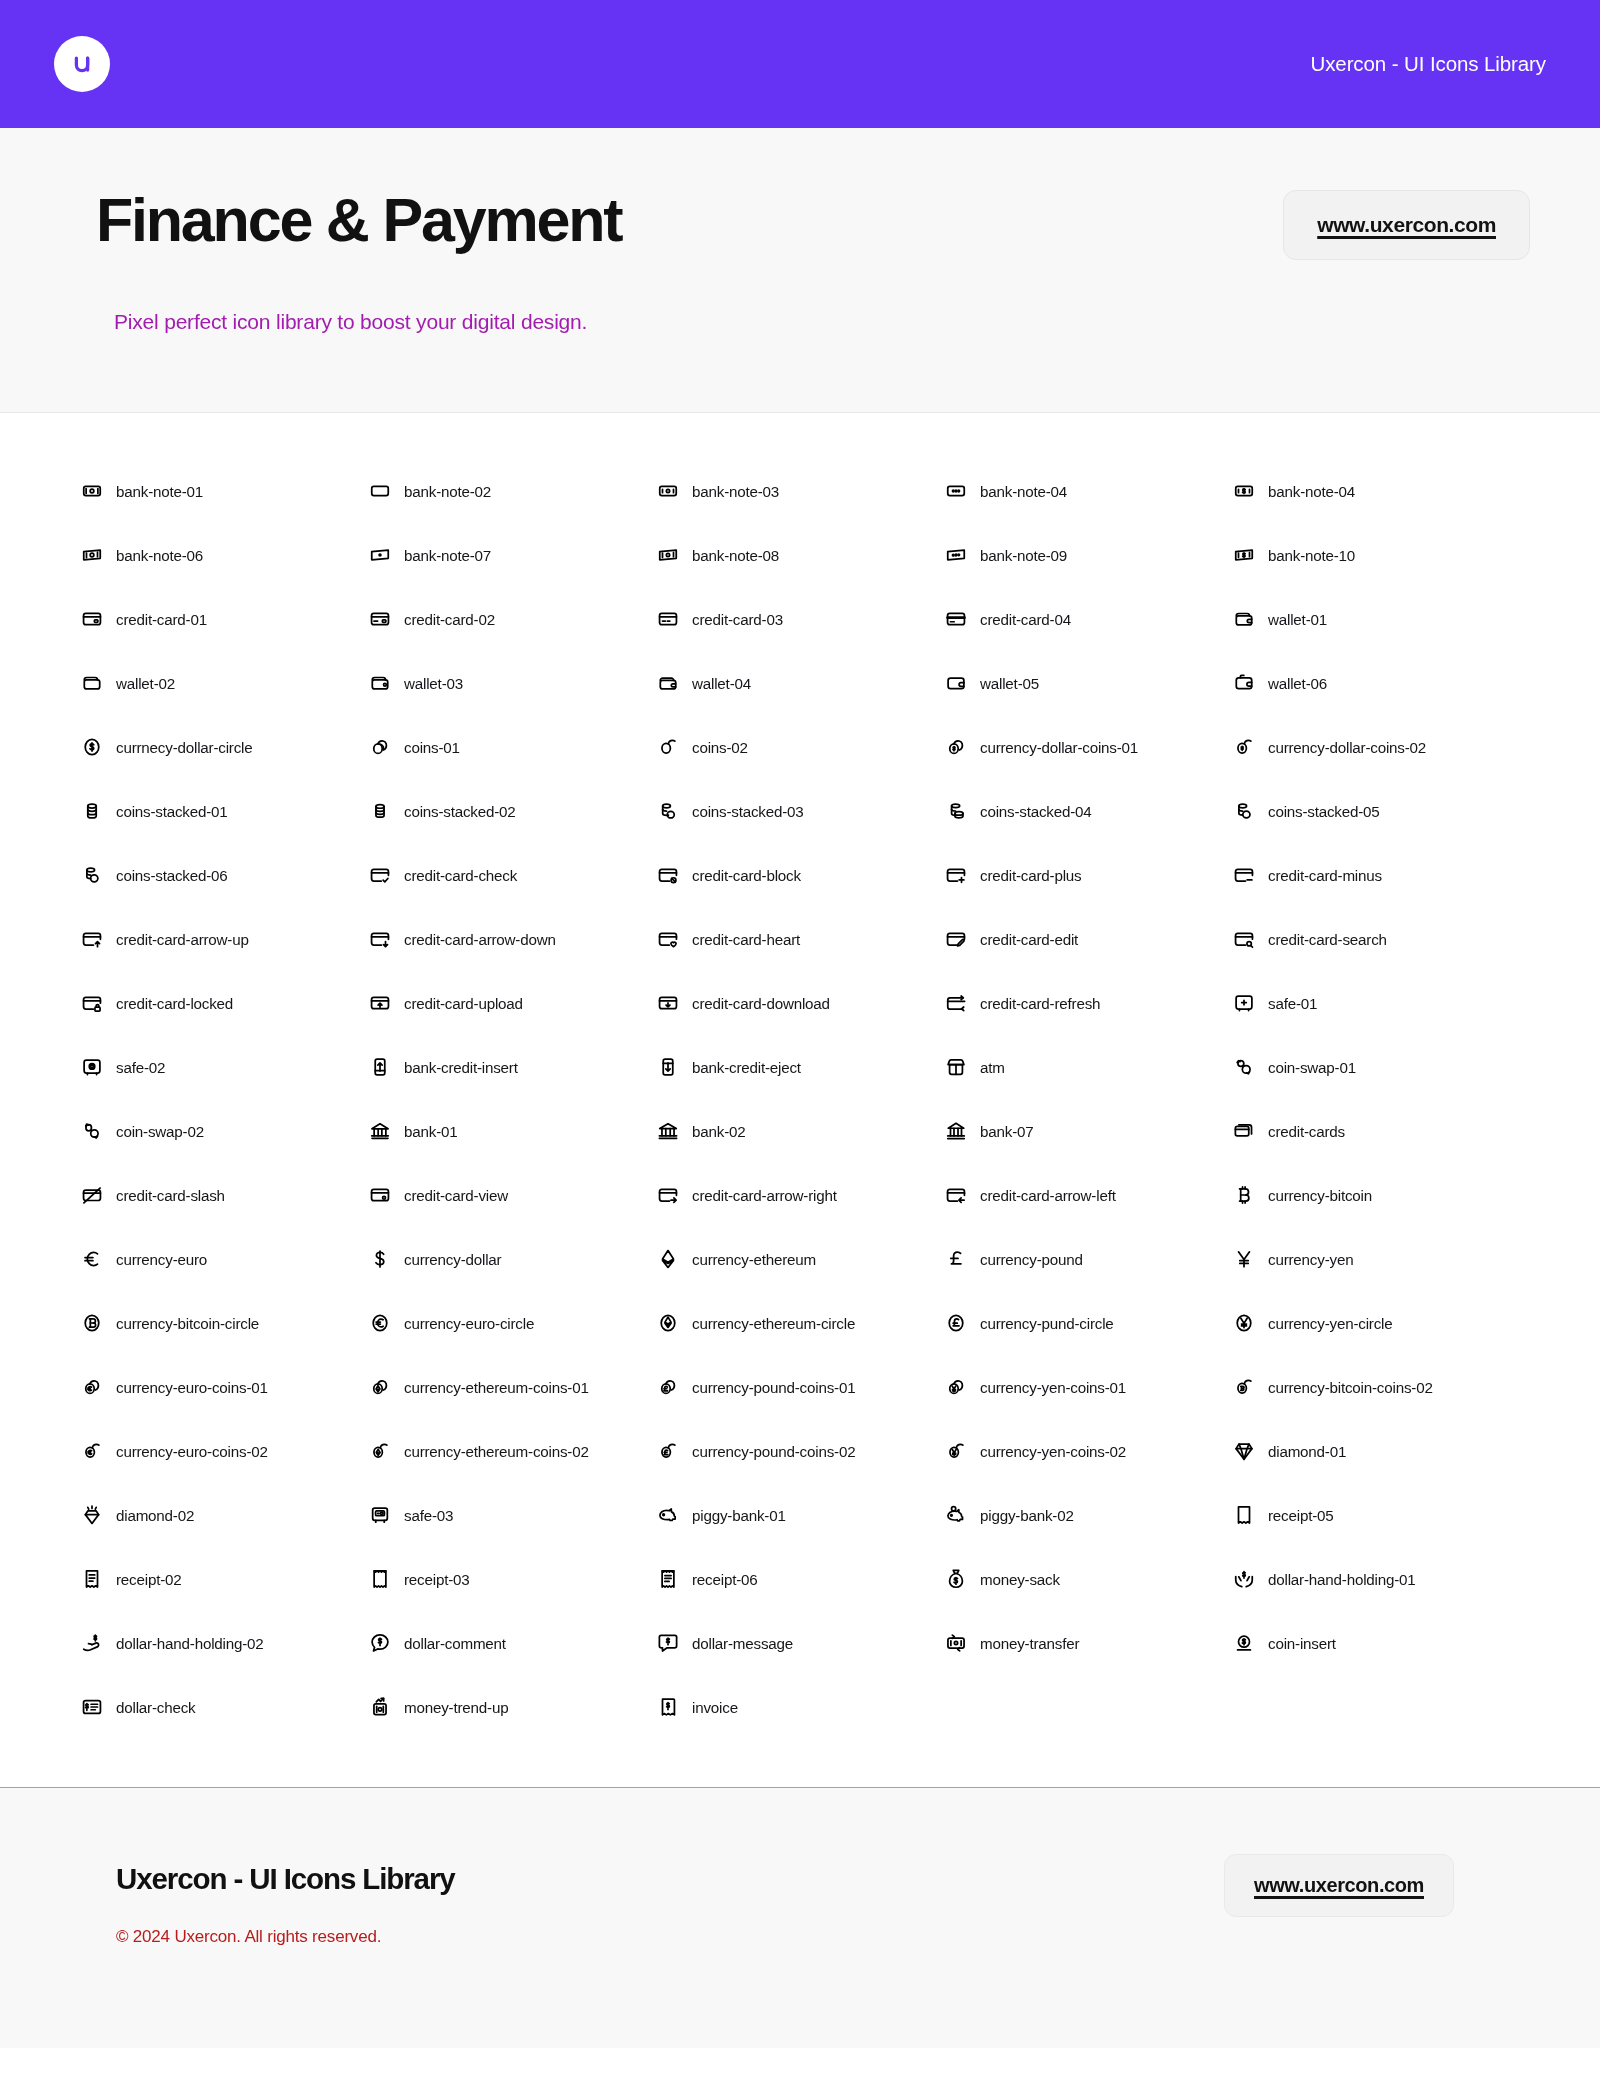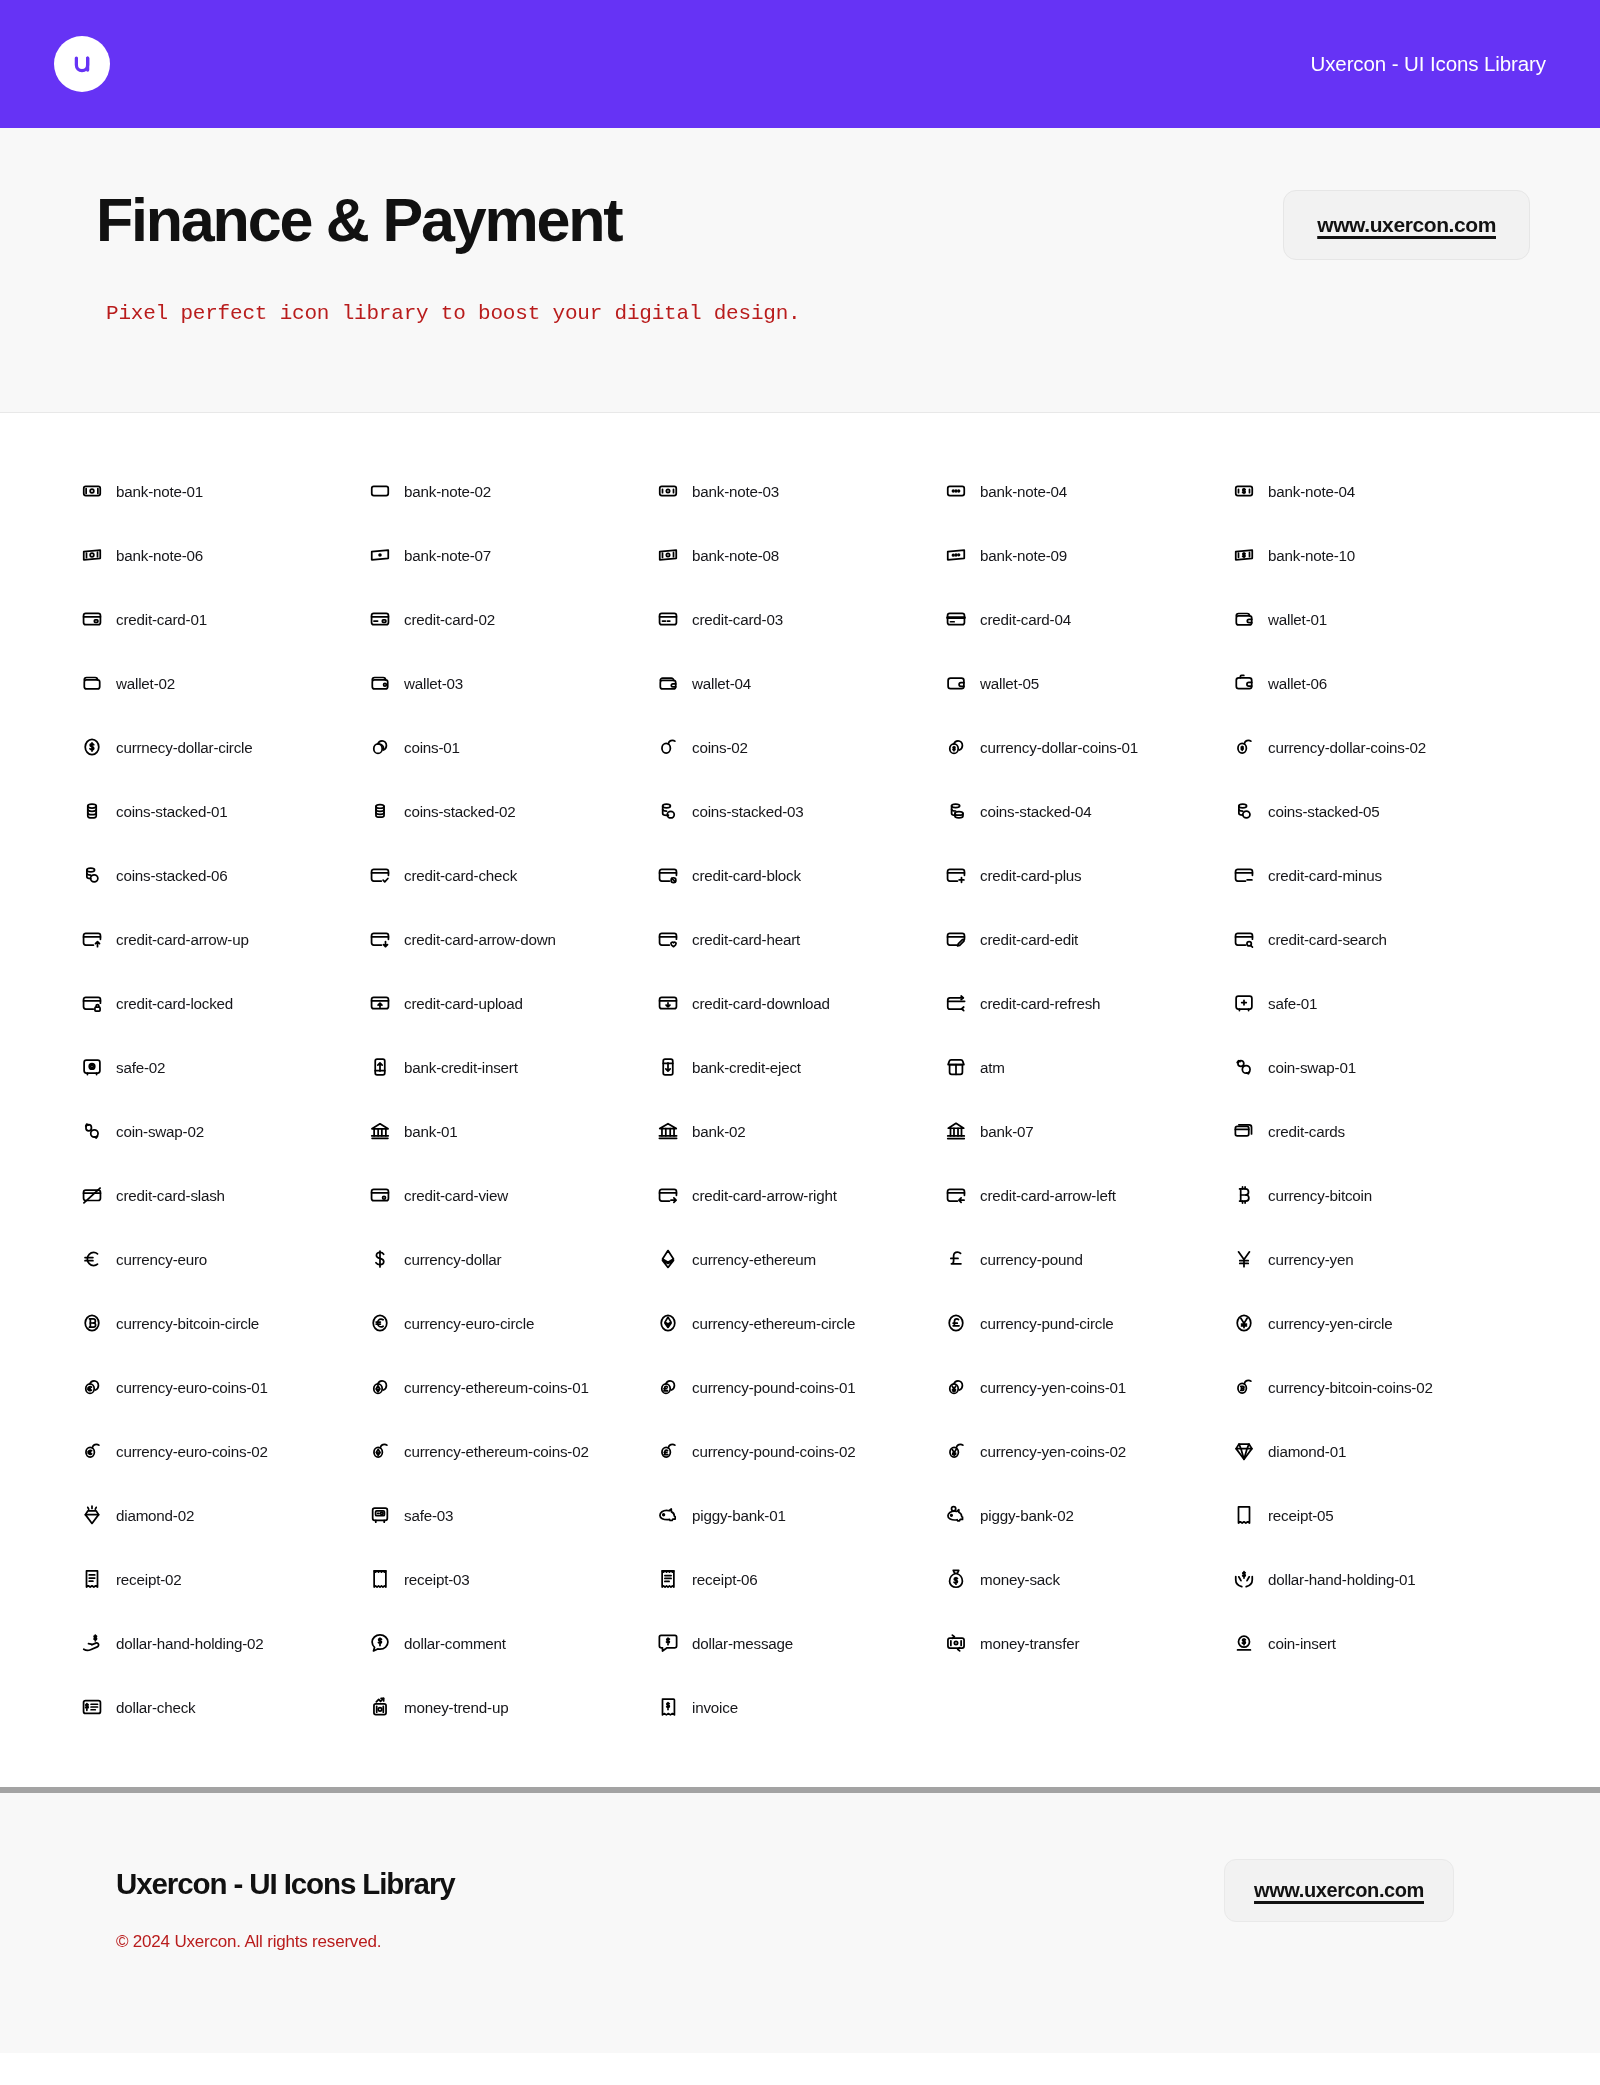--- a/index.html
+++ b/index.html
@@ -66,25 +66,24 @@
     font-size: 61px;
     font-weight: 700;
     letter-spacing: -2.2px;
     color: #111111;
     line-height: 1;
   }
   .hero-sub {
     position: absolute;
     left: 44px;
     top: 166px;
-    margin: 8px;
+    margin: 16px;
     font-size: 21px;
-    color: #b91c1c;
+    color: #a21caf;
     letter-spacing: -0.2px;
-    font-family: Liberation Mono, monospace;
   }
   .url-pill {
     position: absolute;
     right: 16px;
     top: 62px;
     background: #f2f2f2;
     border: 1px solid #e6e6e6;
     border-radius: 13px;
     padding: 22px 33px;
     font-size: 21px;
@@ -93,21 +92,21 @@
     letter-spacing: -0.4px;
     text-decoration: underline;
     text-underline-offset: 4px;
     text-decoration-thickness: 2.5px;
     cursor: pointer;
   }
 
   
   .grid-section {
     background: #ffffff;
-    border-bottom: 6px solid #a3a3a3;
+    border-bottom: 1px solid #a3a3a3;
     padding: 46px 0 48px 0;
   }
   .icon-grid {
     display: grid;
     grid-template-columns: repeat(5, 288px);
     justify-content: center;
     row-gap: 0;
     margin-left: 2px;
   }
   .icon-cell {

